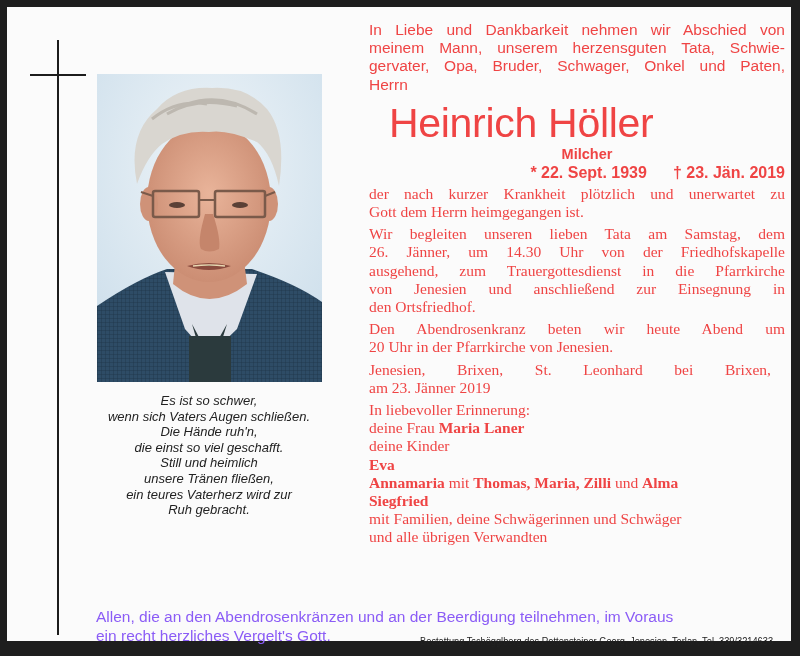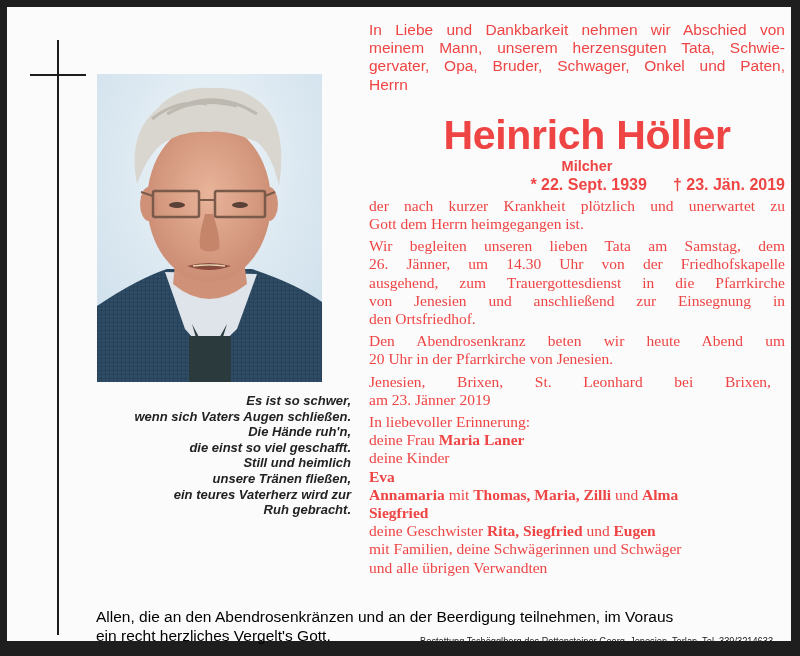--- a/index.html
+++ b/index.html
@@ -32,48 +32,46 @@
     .photo {
       position: absolute;
       left: 90px; top: 67px;
       width: 225px; height: 308px;
       background: linear-gradient(180deg, #d8e6ef 0%, #d3e3ee 55%, #cfe0ec 100%);
       overflow: hidden;
     }
     .photo svg { display: block; }
     .poem {
       position: absolute;
-      left: 84px; top: 386px;
+      left: 72px; top: 386px;
       width: 260px;
-      text-align: right;
+      text-align: center;
       font-style: italic;
       font-size: 13px;
       line-height: 15.6px;
       color: #222;
-      font-weight: bold;
     }
     .poem div { white-space: nowrap; }
     .text-col {
       position: absolute;
       left: 362px; top: 14px;
       width: 416px;
       font-size: 15.5px;
       line-height: 18.2px;
       color: #ef4444;
     }
     .intro {
       text-align: justify;
       text-align-last: left;
     }
     .name {
-      text-align: center;
-      font-weight: bold;
+      font-weight: normal;
       font-size: 41px;
       line-height: 44px;
-      margin-top: 19px;
+      margin-top: 7px;
       margin-left: 20px;
       letter-spacing: -0.3px;
     }
     .nickname {
       text-align: center;
       font-weight: bold;
       font-size: 14.5px;
       line-height: 18px;
       margin-left: 20px;
     }
@@ -94,21 +92,21 @@
       text-align-last: justify;
       white-space: nowrap;
     }
     .line { display: block; white-space: nowrap; }
     b { font-weight: bold; }
     .closing {
       position: absolute;
       left: 89px; top: 601px;
       font-size: 15.5px;
       line-height: 18.5px;
-      color: #000000;
+      color: #8b5cf6;
       white-space: nowrap;
     }
     .footer {
       position: absolute;
       right: 18px; top: 628px;
       font-size: 10.5px;
       color: #222;
       white-space: nowrap;
       transform: scaleX(0.88);
       transform-origin: right center;
@@ -219,21 +217,20 @@
       <span class="line">am 23. Jänner 2019</span>
     </div>
 
     <div class="para sp">
       <span class="line">In liebevoller Erinnerung:</span>
       <span class="line"><span>deine Frau </span><b>Maria Laner</b></span>
       <span class="line">deine Kinder</span>
       <span class="line"><b>Eva</b></span>
       <span class="line"><b>Annamaria</b><span> mit </span><b>Thomas, Maria, Zilli</b><span> und </span><b>Alma</b></span>
       <span class="line"><b>Siegfried</b></span>
-      <span class="line"><span>deine Geschwister </span><b>Rita, Siegfried</b><span> und </span><b>Eugen</b></span>
       <span class="line">mit Familien, deine Schwägerinnen und Schwäger</span>
       <span class="line">und alle übrigen Verwandten</span>
     </div>
   </div>
 
   <div class="closing">
     <div>Allen, die an den Abendrosenkränzen und an der Beerdigung teilnehmen, im Voraus</div>
     <div>ein recht herzliches Vergelt's Gott.</div>
   </div>
 

